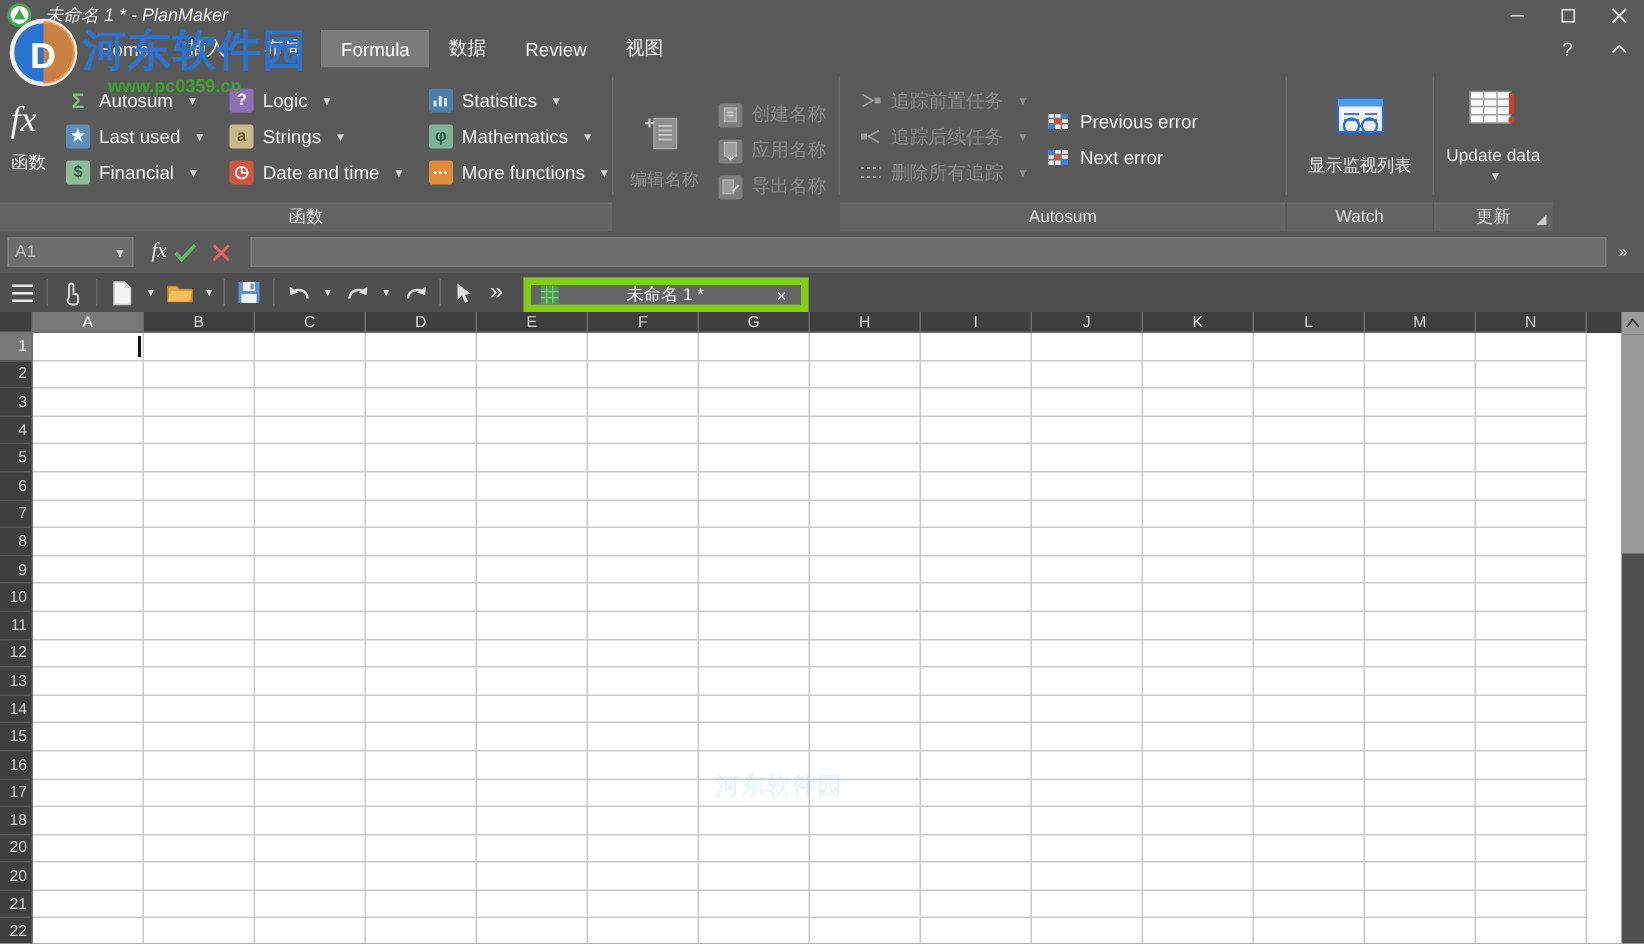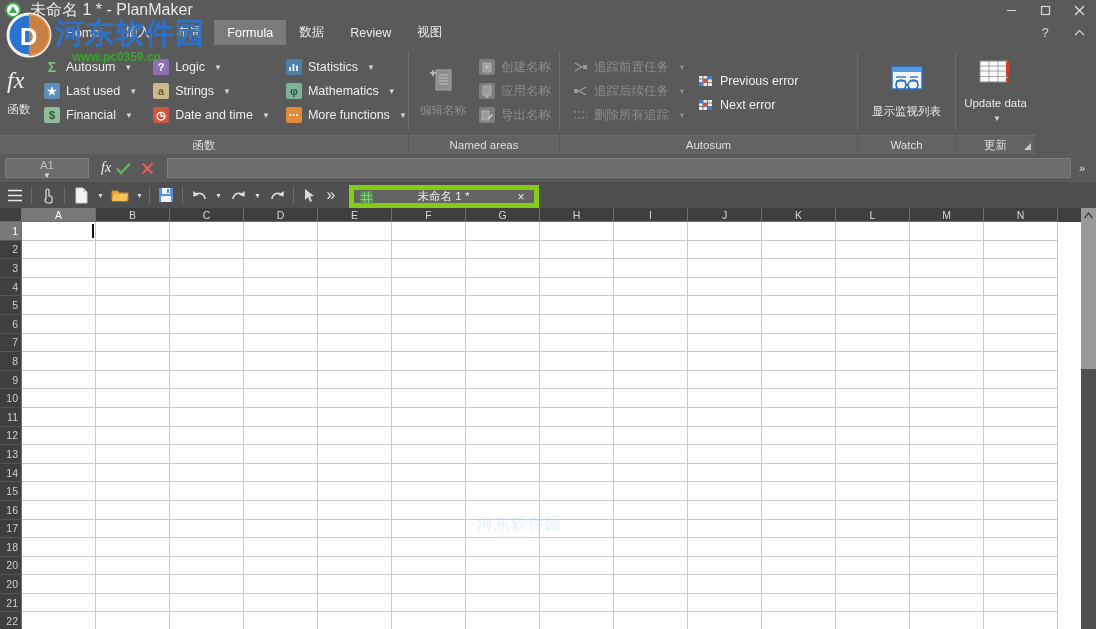--- a/index.html
+++ b/index.html
@@ -19,21 +19,21 @@
     display: flex; align-items: center;
   }
   .app-logo {
     width: 16px; height: 16px; margin-left: 5px; border-radius: 50%;
     background: #ffffff; border: 2px solid #3fa94c;
     display: flex; align-items: center; justify-content: center;
     flex: 0 0 auto;
   }
   .app-logo svg { display: block; }
   .title-text {
-    margin-left: 9px; font-size: 16px; color: #e9e9e9; white-space: nowrap;
+    margin-left: 9px; font-size: 12px; color: #e9e9e9; white-space: nowrap; font-style: italic;
   }
   .win-ctrls { position: absolute; right: 0; top: 0; display: flex; }
   .win-btn {
     width: 34px; height: 20px; display: flex; align-items: center; justify-content: center;
     color: #d8d8d8; font-size: 12px;
   }
   .win-btn svg { display:block; }
 
   
   .tabstrip {
@@ -103,21 +103,21 @@
     color: #c9c9c9; font-size: 8px;
   }
 
   
   .fbar {
     position: relative; height: 28px; background: #5a5a5a;
     display: flex; align-items: center; padding: 0 3px;
   }
   .namebox {
     width: 84px; height: 20px; background: #6d6d6d; border: 1px solid #7d7d7d;
-    display: flex; align-items: center; padding: 0 4px; margin-left: 2px; flex-direction: column;
+    display: flex; align-items: center; padding: 0 4px; margin-left: 2px;
   }
   .namebox .val { font-size: 11.5px; color: #bdbdbd; flex: 1; }
   .namebox .dd { font-size: 8px; color: #d6d6d6; }
   .fx { margin-left: 12px; font-size: 14px; font-style: italic;
         font-family: "Liberation Serif", serif; color: #efefef; }
   .fb-ic { width: 24px; height: 22px; display: flex; align-items: center; justify-content: center; }
   .finput {
     flex: 1; height: 20px; background: #6d6d6d; border: 1px solid #7d7d7d;
     margin-left: 8px; padding: 0 4px; font-size: 12px; color: #f0f0f0;
     display: flex; align-items: center;
@@ -363,21 +363,20 @@
             <span class="chip gdis">
               <svg width="12" height="13" viewBox="0 0 12 13">
                   <rect x="1" y="2" width="7" height="9" fill="#9d9d9d" stroke="#b0b0b0"></rect>
                   <path d="M7 9 l4-4 1 1 -4 4 z" fill="#cfcfcf"></path>
                 </svg>
             </span>
             <span class="lbl">导出名称</span>
           </div>
         </div>
       </div>
-      <div class="grp-label">Named areas</div>
     </div>
 
     <div class="grp-sep"></div>
 
     <div class="grp" style="width:297px">
       <div class="grp-body">
 
         <div class="col" style="margin-left:4px">
           <div class="sbtn dis">
             <span class="chip gdis" style="background:transparent">

